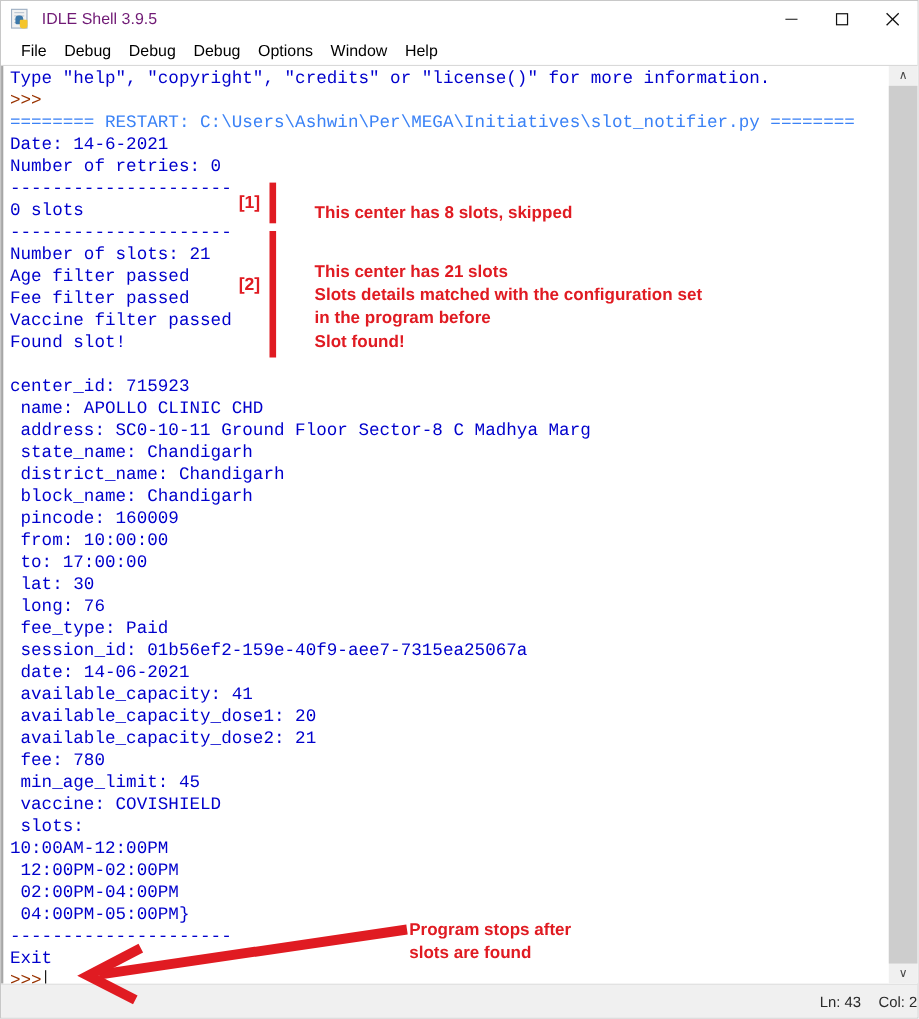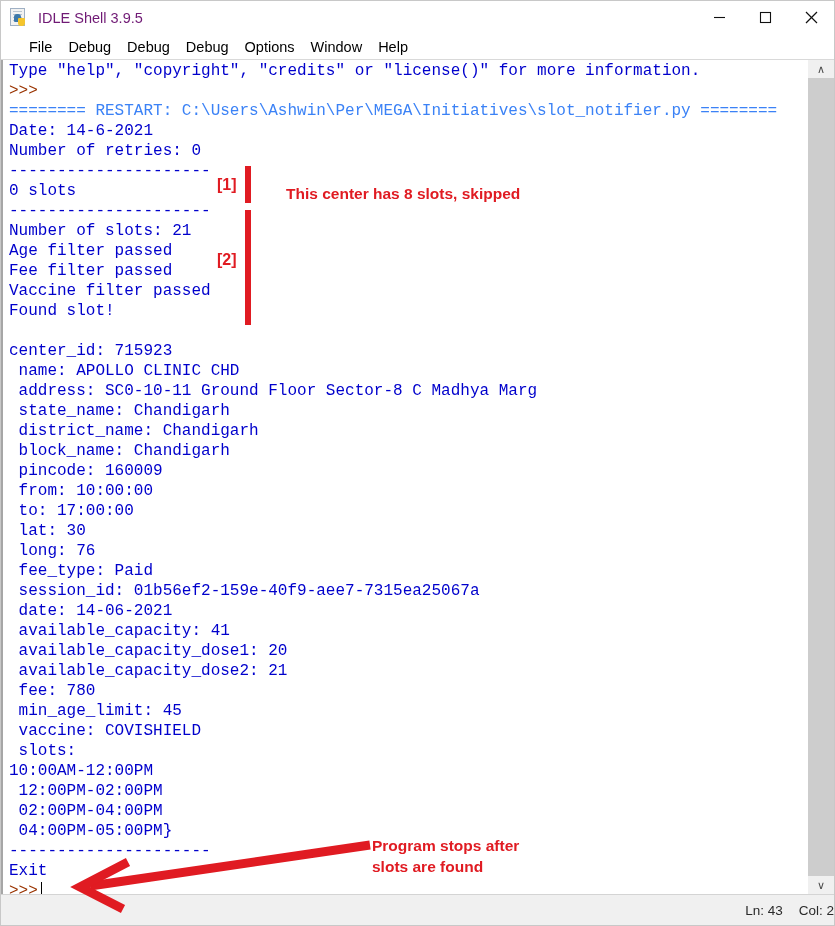--- a/index.html
+++ b/index.html
@@ -83,21 +83,21 @@
     line-height: 1;
     user-select: none;
   }
   .winbtn svg { display:block; }
 
   
   #menubar {
     height: 25px; min-height: 25px;
     background: #ffffff;
     display: flex; align-items: center;
-    padding-left: 20px;
+    padding-left: 10px;
     border-bottom: 1px solid #d9d9d9;
   }
   .menu-item {
     font-size: 14.5px;
     color: #000000;
     padding: 2px 8px;
     white-space: nowrap;
   }
 
   
@@ -269,20 +269,24 @@
   </div>
 </div>
 
 <div id="overlay">
   <div class="ann-bar" style="left:245px; top:166px; height:37px;"></div>
   <div class="ann-tag" style="left:217px; top:176px;">[1]</div>
   <div class="ann-text" style="left:286px; top:183px;">This center has 8 slots, skipped</div>
 
   <div class="ann-bar" style="left:245px; top:210px; height:115px;"></div>
   <div class="ann-tag" style="left:217px; top:251px;">[2]</div>
+  <div class="ann-text" style="left:286px; top:237px;">This center has 21 slots
+Slots details matched with the configuration set
+in the program before
+Slot found!</div>
 
   <svg width="835" height="926" style="position:absolute;left:0;top:0;">
     <line x1="370" y1="845" x2="90" y2="886" stroke="#e01b22" stroke-width="9" stroke-linecap="butt"></line>
     <polyline points="128,862 80,887 123,909" fill="none" stroke="#e01b22" stroke-width="9" stroke-linecap="butt" stroke-linejoin="miter"></polyline>
   </svg>
   <div class="ann-text" style="left:372px; top:835px;">Program stops after
 slots are found</div>
 </div>
 
 </body></html>

